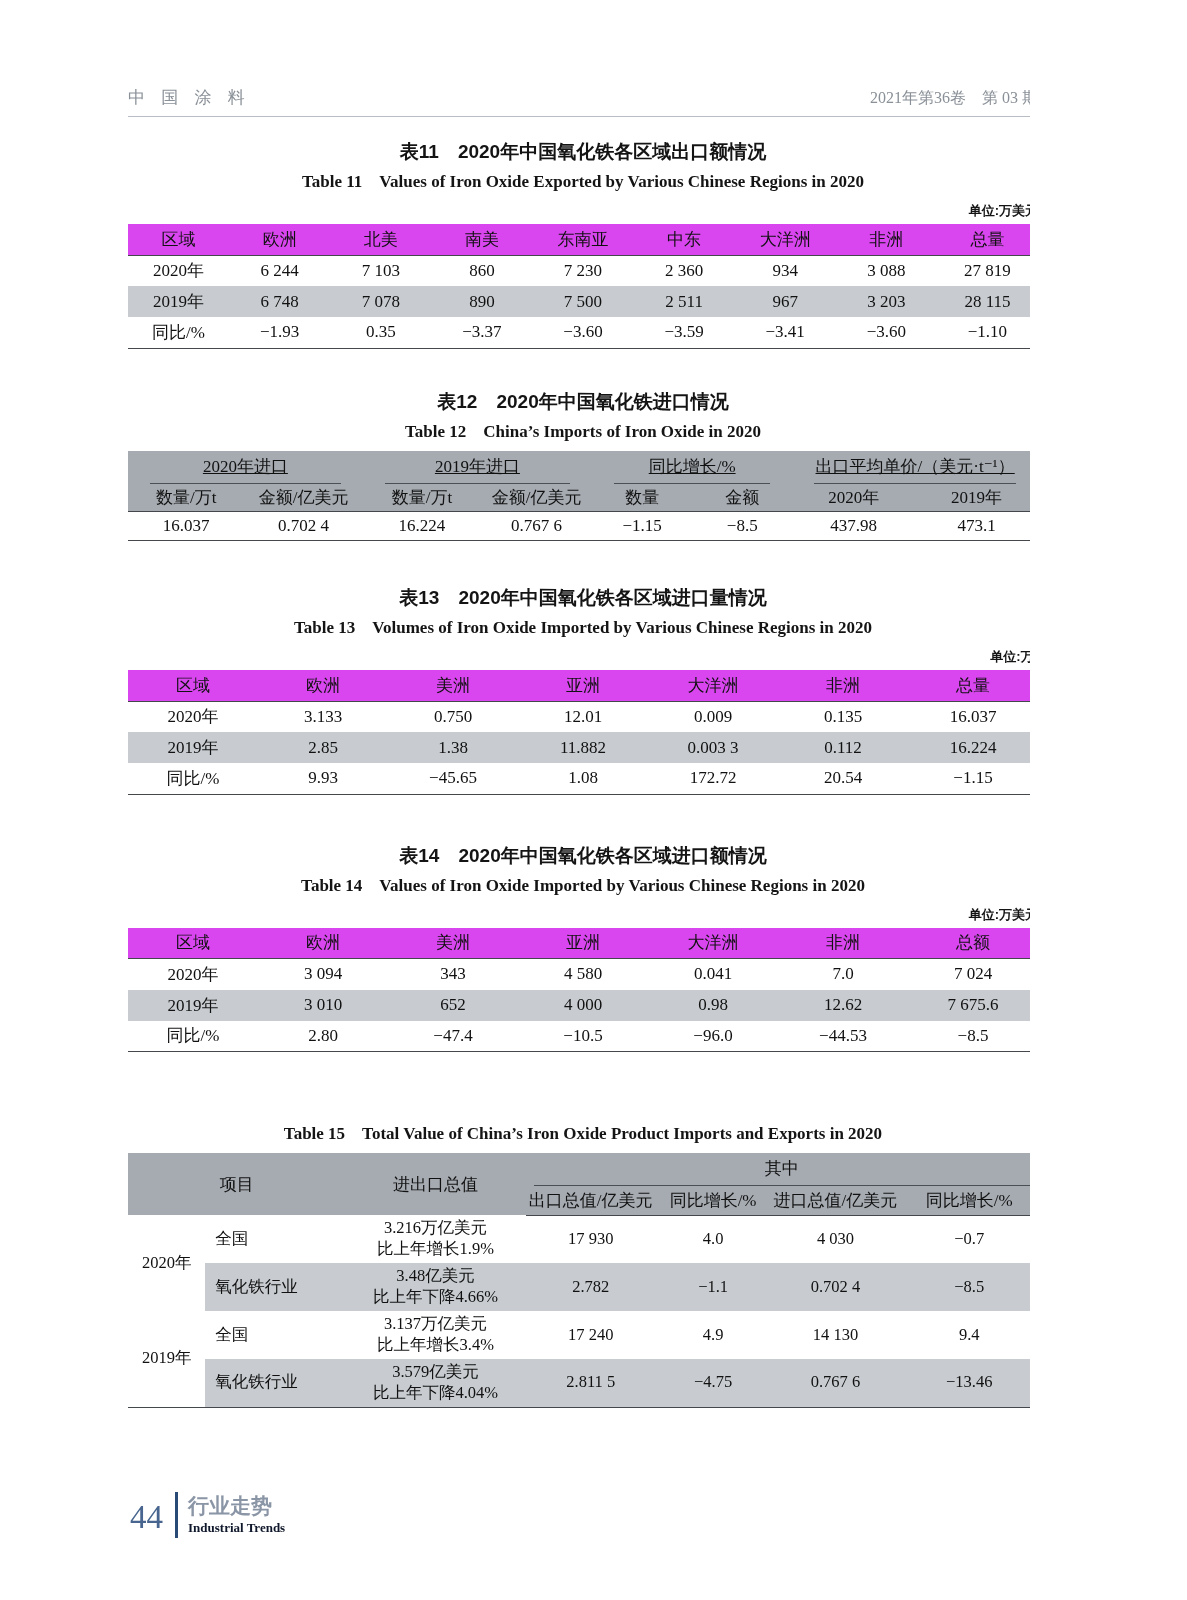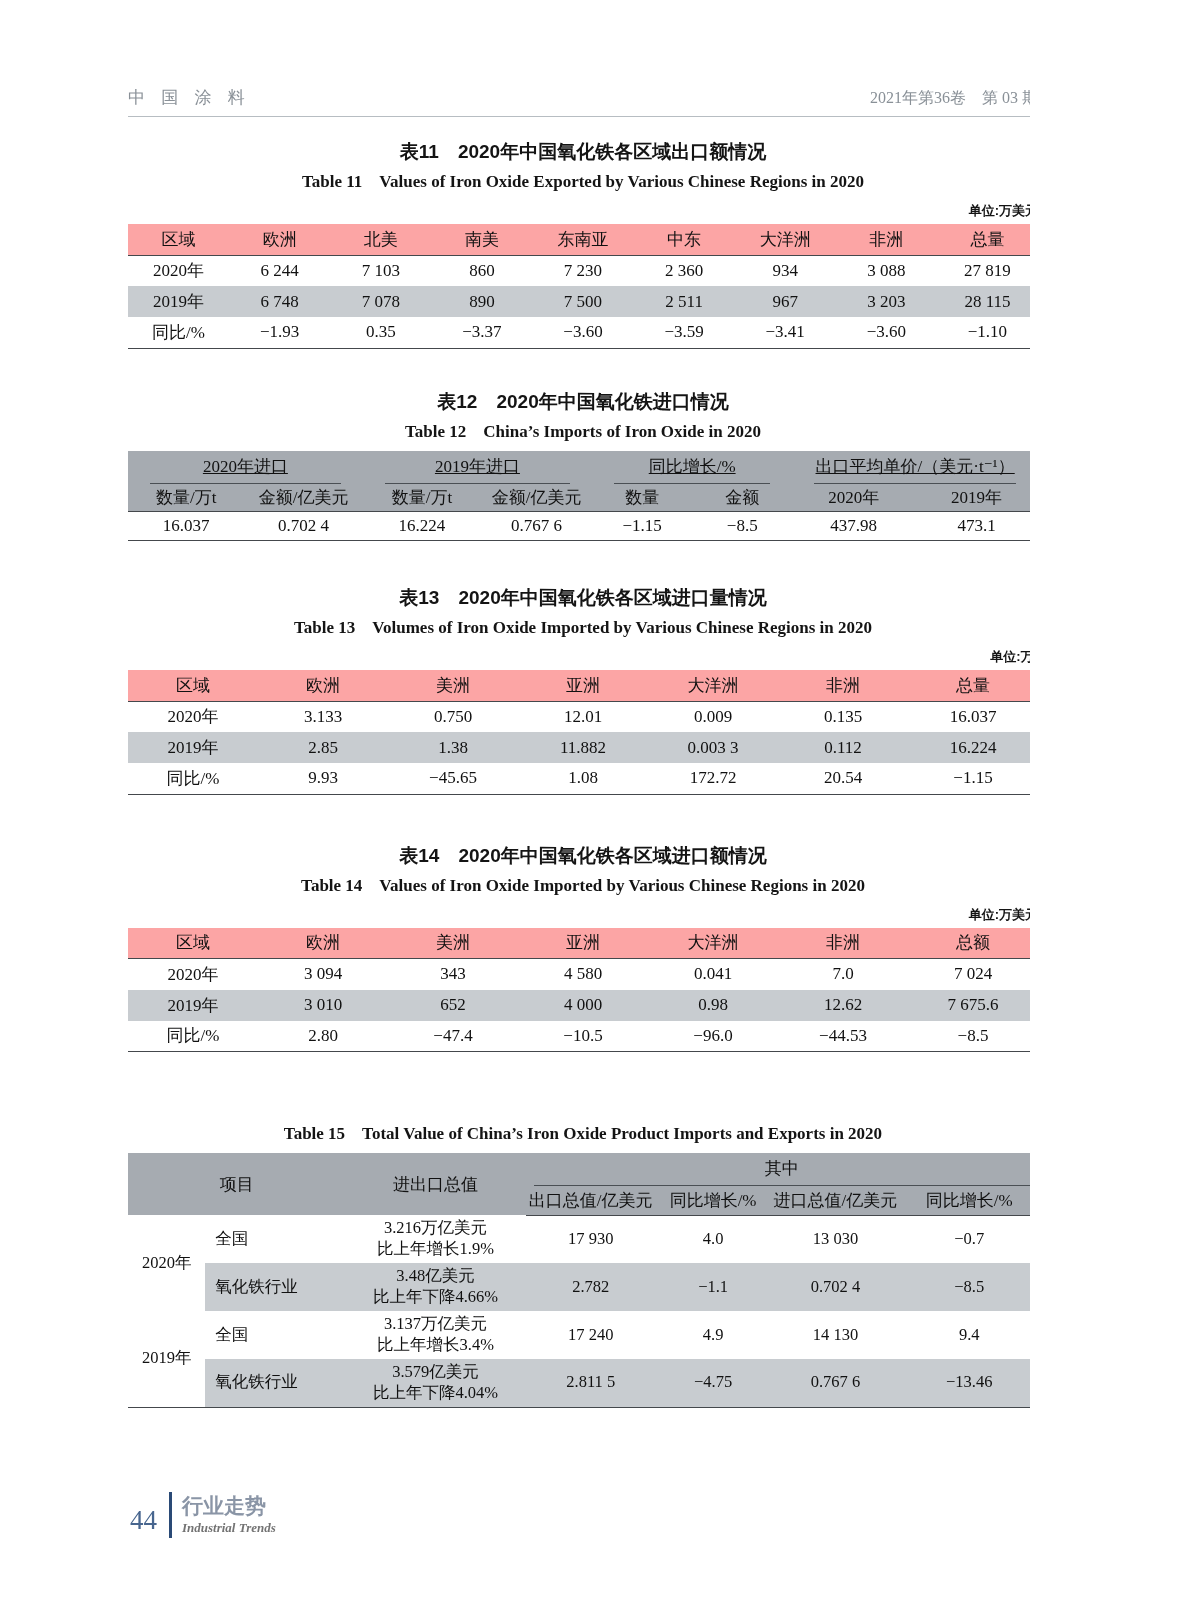--- a/index.html
+++ b/index.html
@@ -71,21 +71,21 @@
     font-size: 17px;
     border-bottom: 1px solid #44484c;
   }
   th, td {
     text-align: center;
     font-weight: normal;
     vertical-align: middle;
   }
 
   
-  .simple thead tr { background: #fca5a5; }
+  .simple thead tr { background: #d946ef; }
   .simple thead th {
     height: 31px;
     border-bottom: 1px solid #44484c;
   }
   .simple tbody td { height: 31px; }
   .simple tbody tr.alt { background: #c8ccd0; }
 
   
   .t12 thead { background: #a6abb1; }
   .t12 thead tr.grp th { height: 32px; padding-top: 4px; text-decoration: underline; }
@@ -130,21 +130,21 @@
 
   
   .footer {
     position: absolute;
     left: 130px;
     top: 1492px;
     display: flex;
     align-items: center;
   }
   .page-number {
-    font-size: 27px;
+    font-size: 33px;
     color: #47658e;
     align-self: flex-end;
     padding-bottom: 2px;
   }
   .footer-bar {
     width: 3px;
     height: 46px;
     background: #2a4a76;
     margin: 0 10px 0 12px;
   }
@@ -152,23 +152,22 @@
   .footer-cn {
     font-family: "Liberation Sans", "DejaVu Sans", sans-serif;
     font-weight: bold;
     font-size: 21px;
     color: #8a95a6;
     line-height: 1.1;
   }
   .footer-en {
     font-weight: bold;
     font-size: 13px;
-    color: #737373;
+    color: #0f172a;
     margin-top: 2px;
-    font-style: italic;
   }
 </style>
 </head>
 <body>
 
 <div class="page">
 
   <div class="running-head">
     <div class="running-head-inner">
       <span class="journal-name">中 国 涂 料</span>
@@ -415,21 +414,21 @@
         <tbody>
             <tr>
               <td class="year-cell" rowspan="2">2020年</td>
               <td class="scope">全国</td>
               <td>
                 <div>3.216万亿美元</div>
                 <div>比上年增长1.9%</div>
               </td>
               <td>17 930</td>
               <td>4.0</td>
-              <td>13 030</td>
+              <td>4 030</td>
               <td>−0.7</td>
             </tr>
             <tr class="alt">
               <td class="scope">氧化铁行业</td>
               <td>
                 <div>3.48亿美元</div>
                 <div>比上年下降4.66%</div>
               </td>
               <td>2.782</td>
               <td>−1.1</td>

